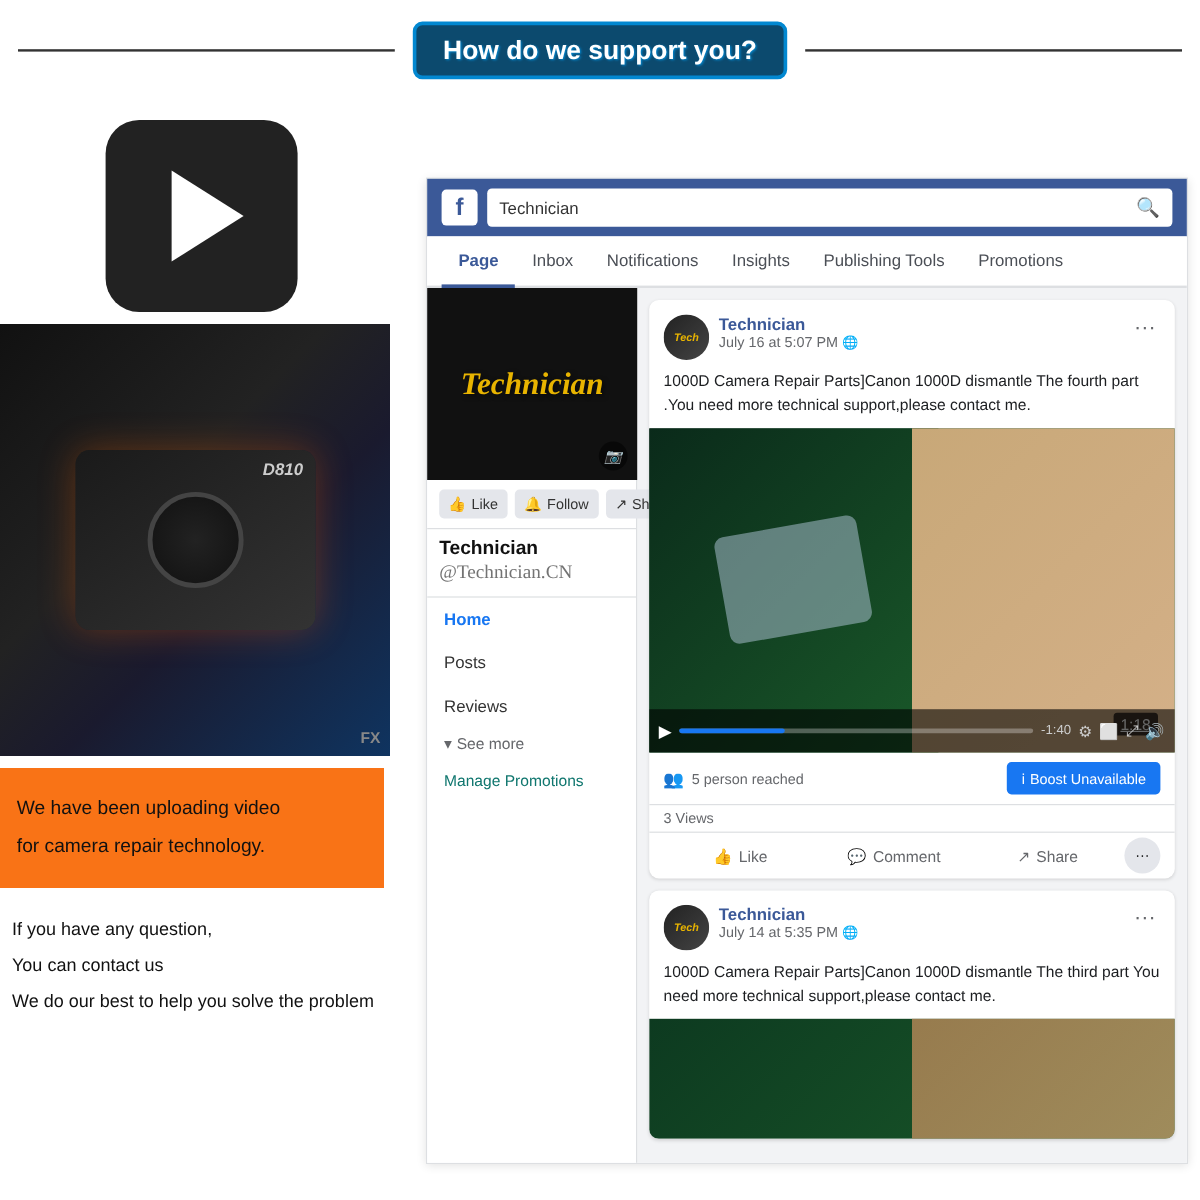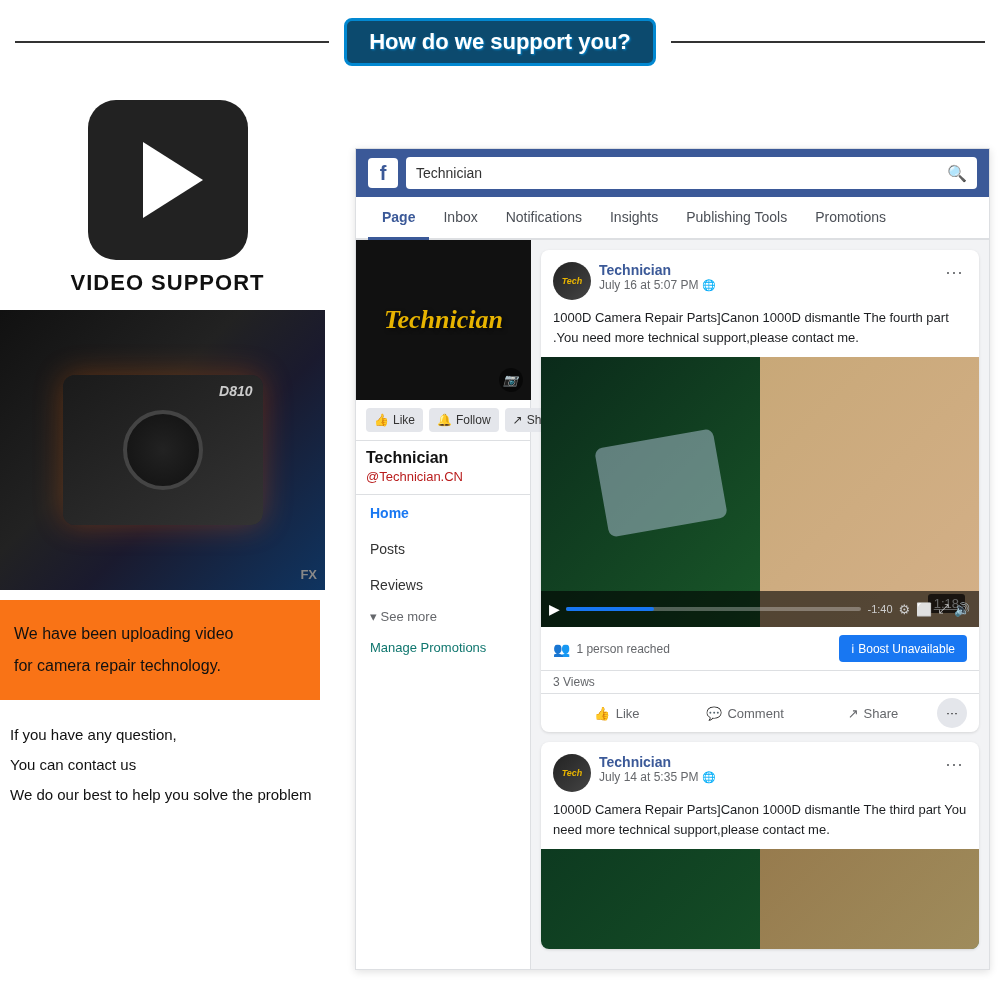--- a/index.html
+++ b/index.html
@@ -52,21 +52,21 @@
     }
     .video-support-label {
       text-align: center;
       font-size: 22px;
       font-weight: bold;
       color: #111;
       margin-bottom: 14px;
       letter-spacing: 1px;
     }
     .camera-img {
-      width: 325px; height: 280px;
+      width: 325px; height: 360px;
       background: linear-gradient(135deg, #111 0%, #222 40%, #1a1a2e 60%, #0f3460 100%);
       position: relative;
       overflow: hidden;
       display: flex; align-items: center; justify-content: center;
     }
     .camera-body {
       width: 200px; height: 150px;
       background: linear-gradient(145deg, #1a1a1a, #333);
       border-radius: 12px;
       position: relative;
@@ -227,22 +227,23 @@
       color: #333;
     }
     .page-name {
       padding: 8px 10px 2px;
       font-size: 16px;
       font-weight: bold;
       color: #111;
     }
     .page-handle {
       padding: 0 10px 10px;
-      font-size: 13px;
-      color: #b91c1c;
+      font-size: 16px;
+      color: #737373;
+      font-family: Liberation Serif, serif;
     }
     .sidebar-menu {
       border-top: 1px solid #dddfe2;
     }
     .sidebar-menu-item {
       padding: 10px 14px;
       font-size: 14px;
       color: #333;
       cursor: pointer;
     }
@@ -429,21 +430,20 @@
   <div class="header-line"></div>
   <div class="header-title">How do we support you?</div>
   <div class="header-line"></div>
 </div>
 
 <div class="left-col">
 
   <div class="video-support-icon">
     <div class="play-triangle"></div>
   </div>
-  <div class="video-support-label">VIDEO SUPPORT</div>
 
   <div class="camera-img">
     <div class="camera-body">
       <div class="camera-lens"></div>
       <div class="camera-model">D810</div>
     </div>
     <div class="camera-watermark">FX</div>
   </div>
 
   <div class="info-box">
@@ -550,21 +550,21 @@
             <span class="ctrl-icon">⚙</span>
             <span class="ctrl-icon">⬜</span>
             <span class="ctrl-icon">⤢</span>
             <span class="ctrl-icon">🔊</span>
           </div>
         </div>
 
         <div class="post-stats">
           <div class="post-reach">
             <span class="reach-icon">👥</span>
-            <span>1 person reached</span>
+            <span>5 person reached</span>
           </div>
           <button class="boost-btn">
             <span>ℹ</span>
             <span>Boost Unavailable</span>
           </button>
         </div>
         <div class="views-count">3 Views</div>
         <div class="post-actions-bar">
           <div class="post-action-btn">
             <span>👍</span>

